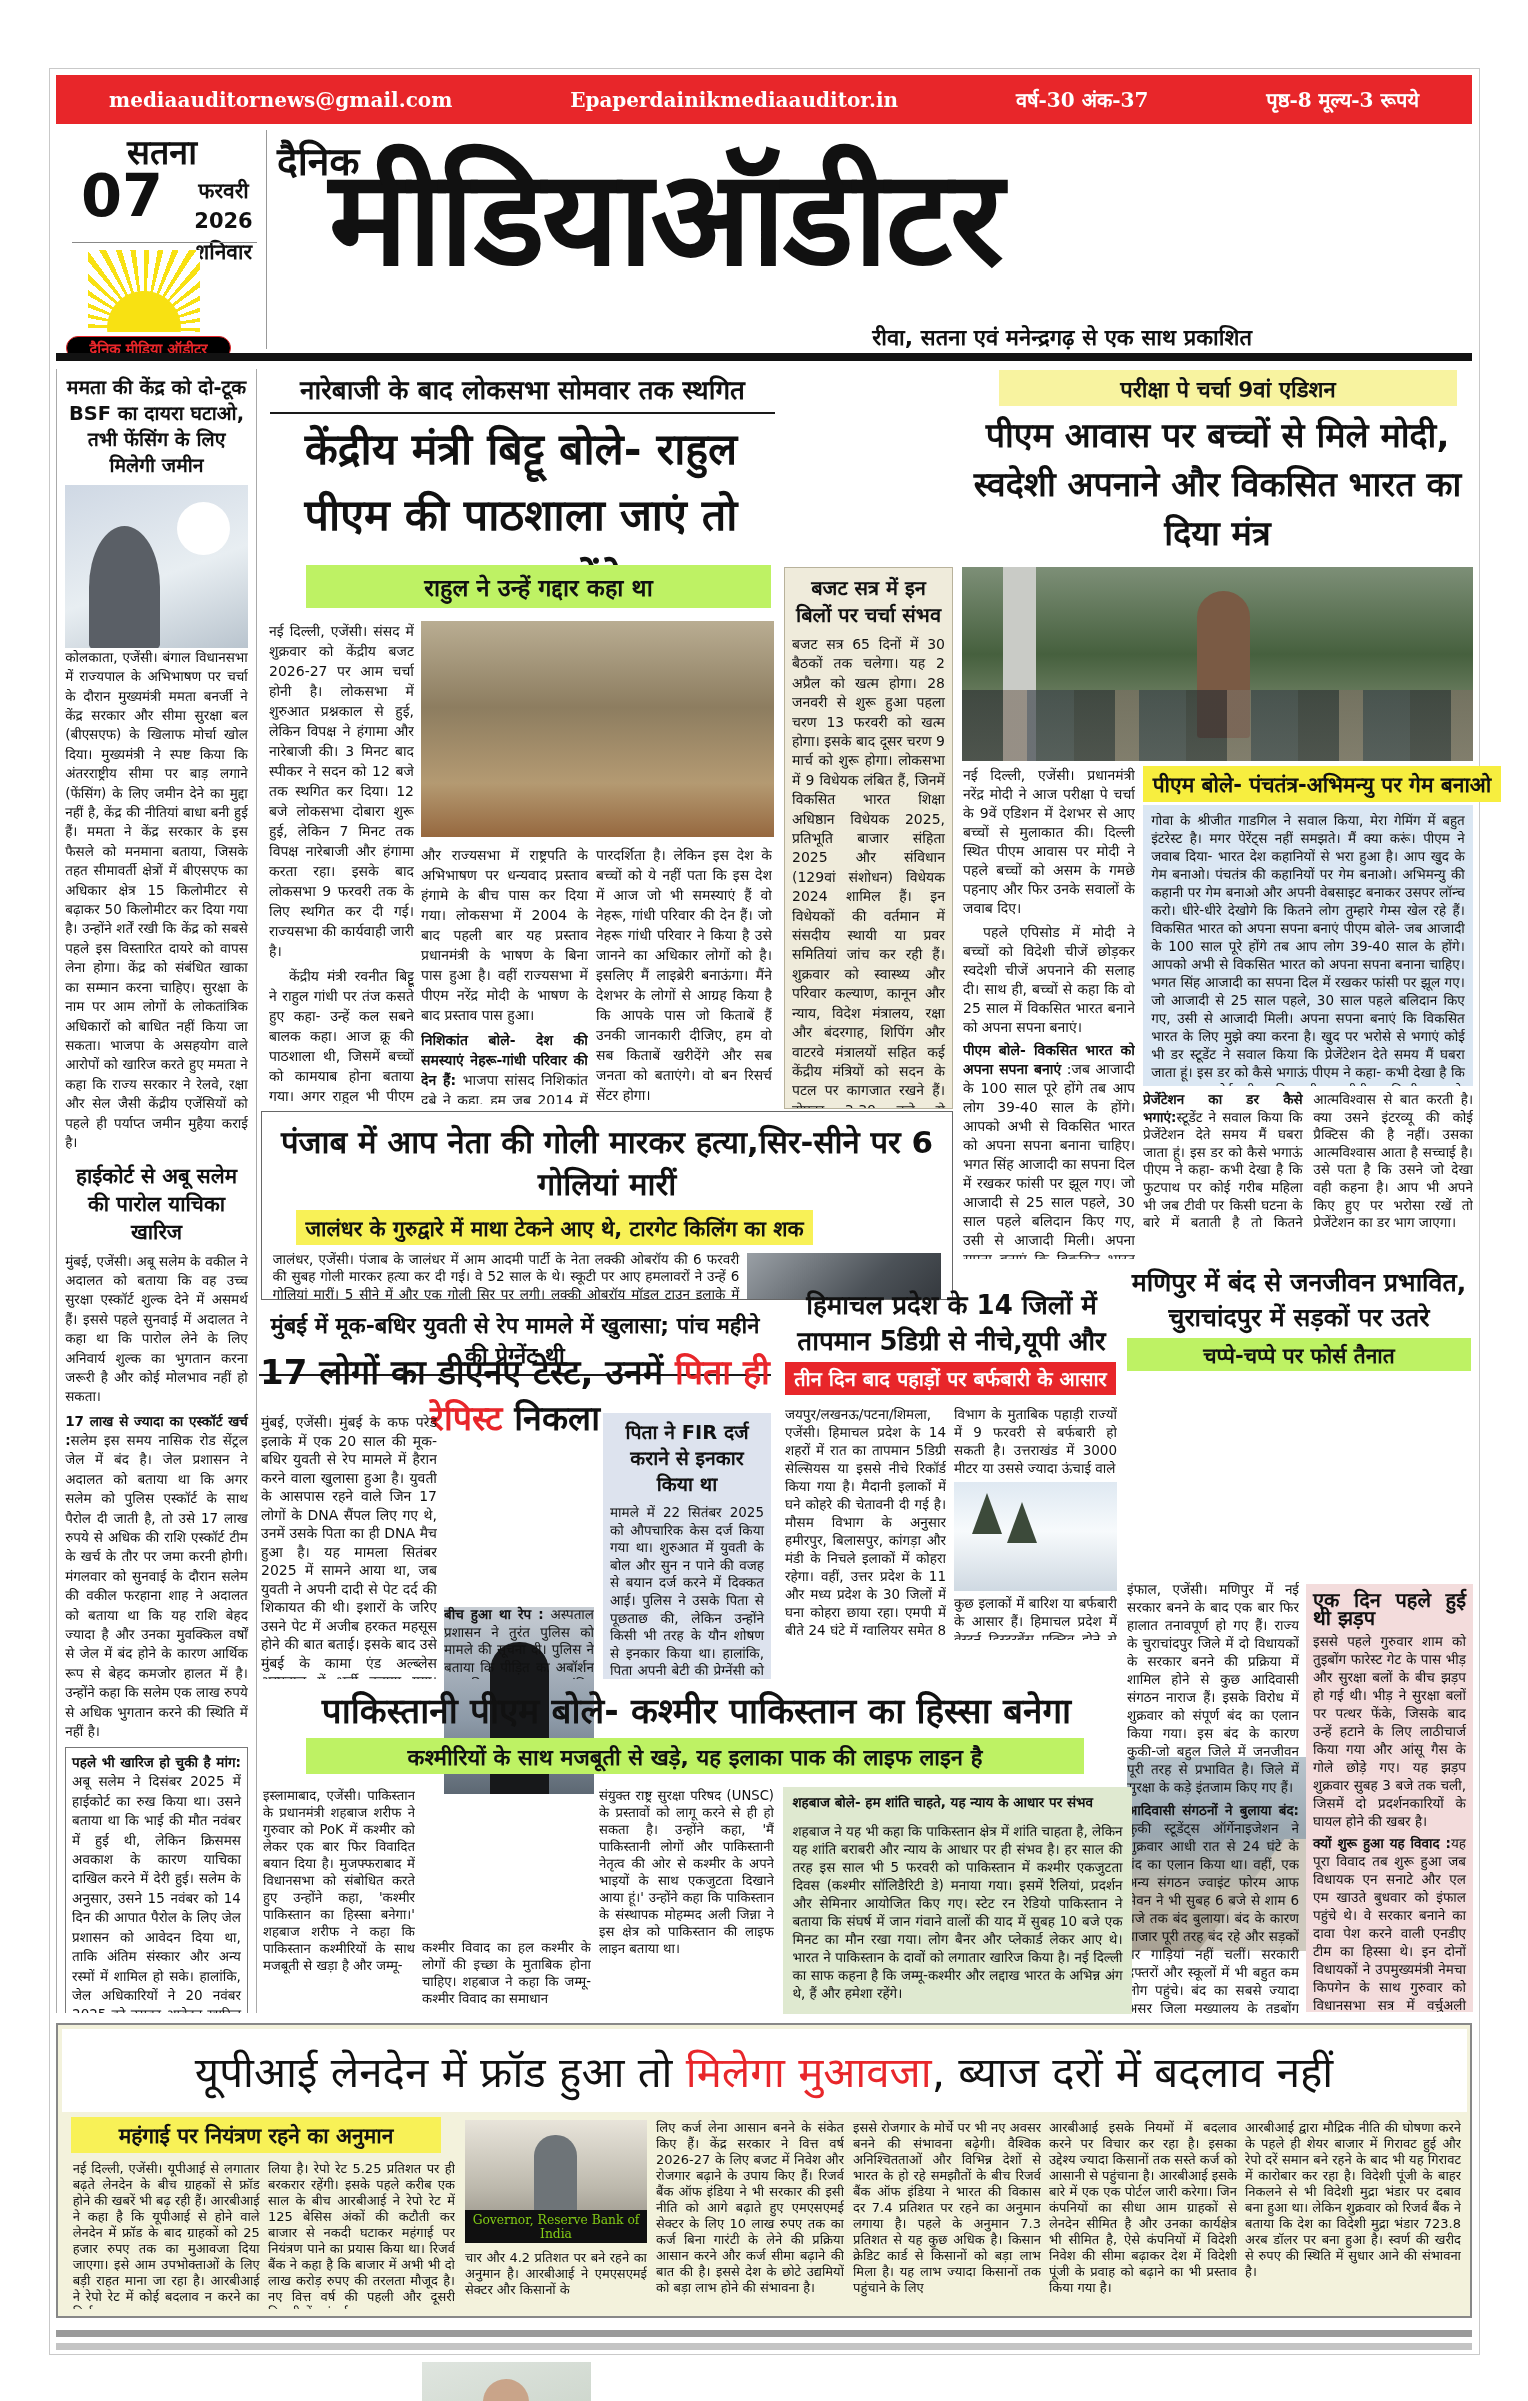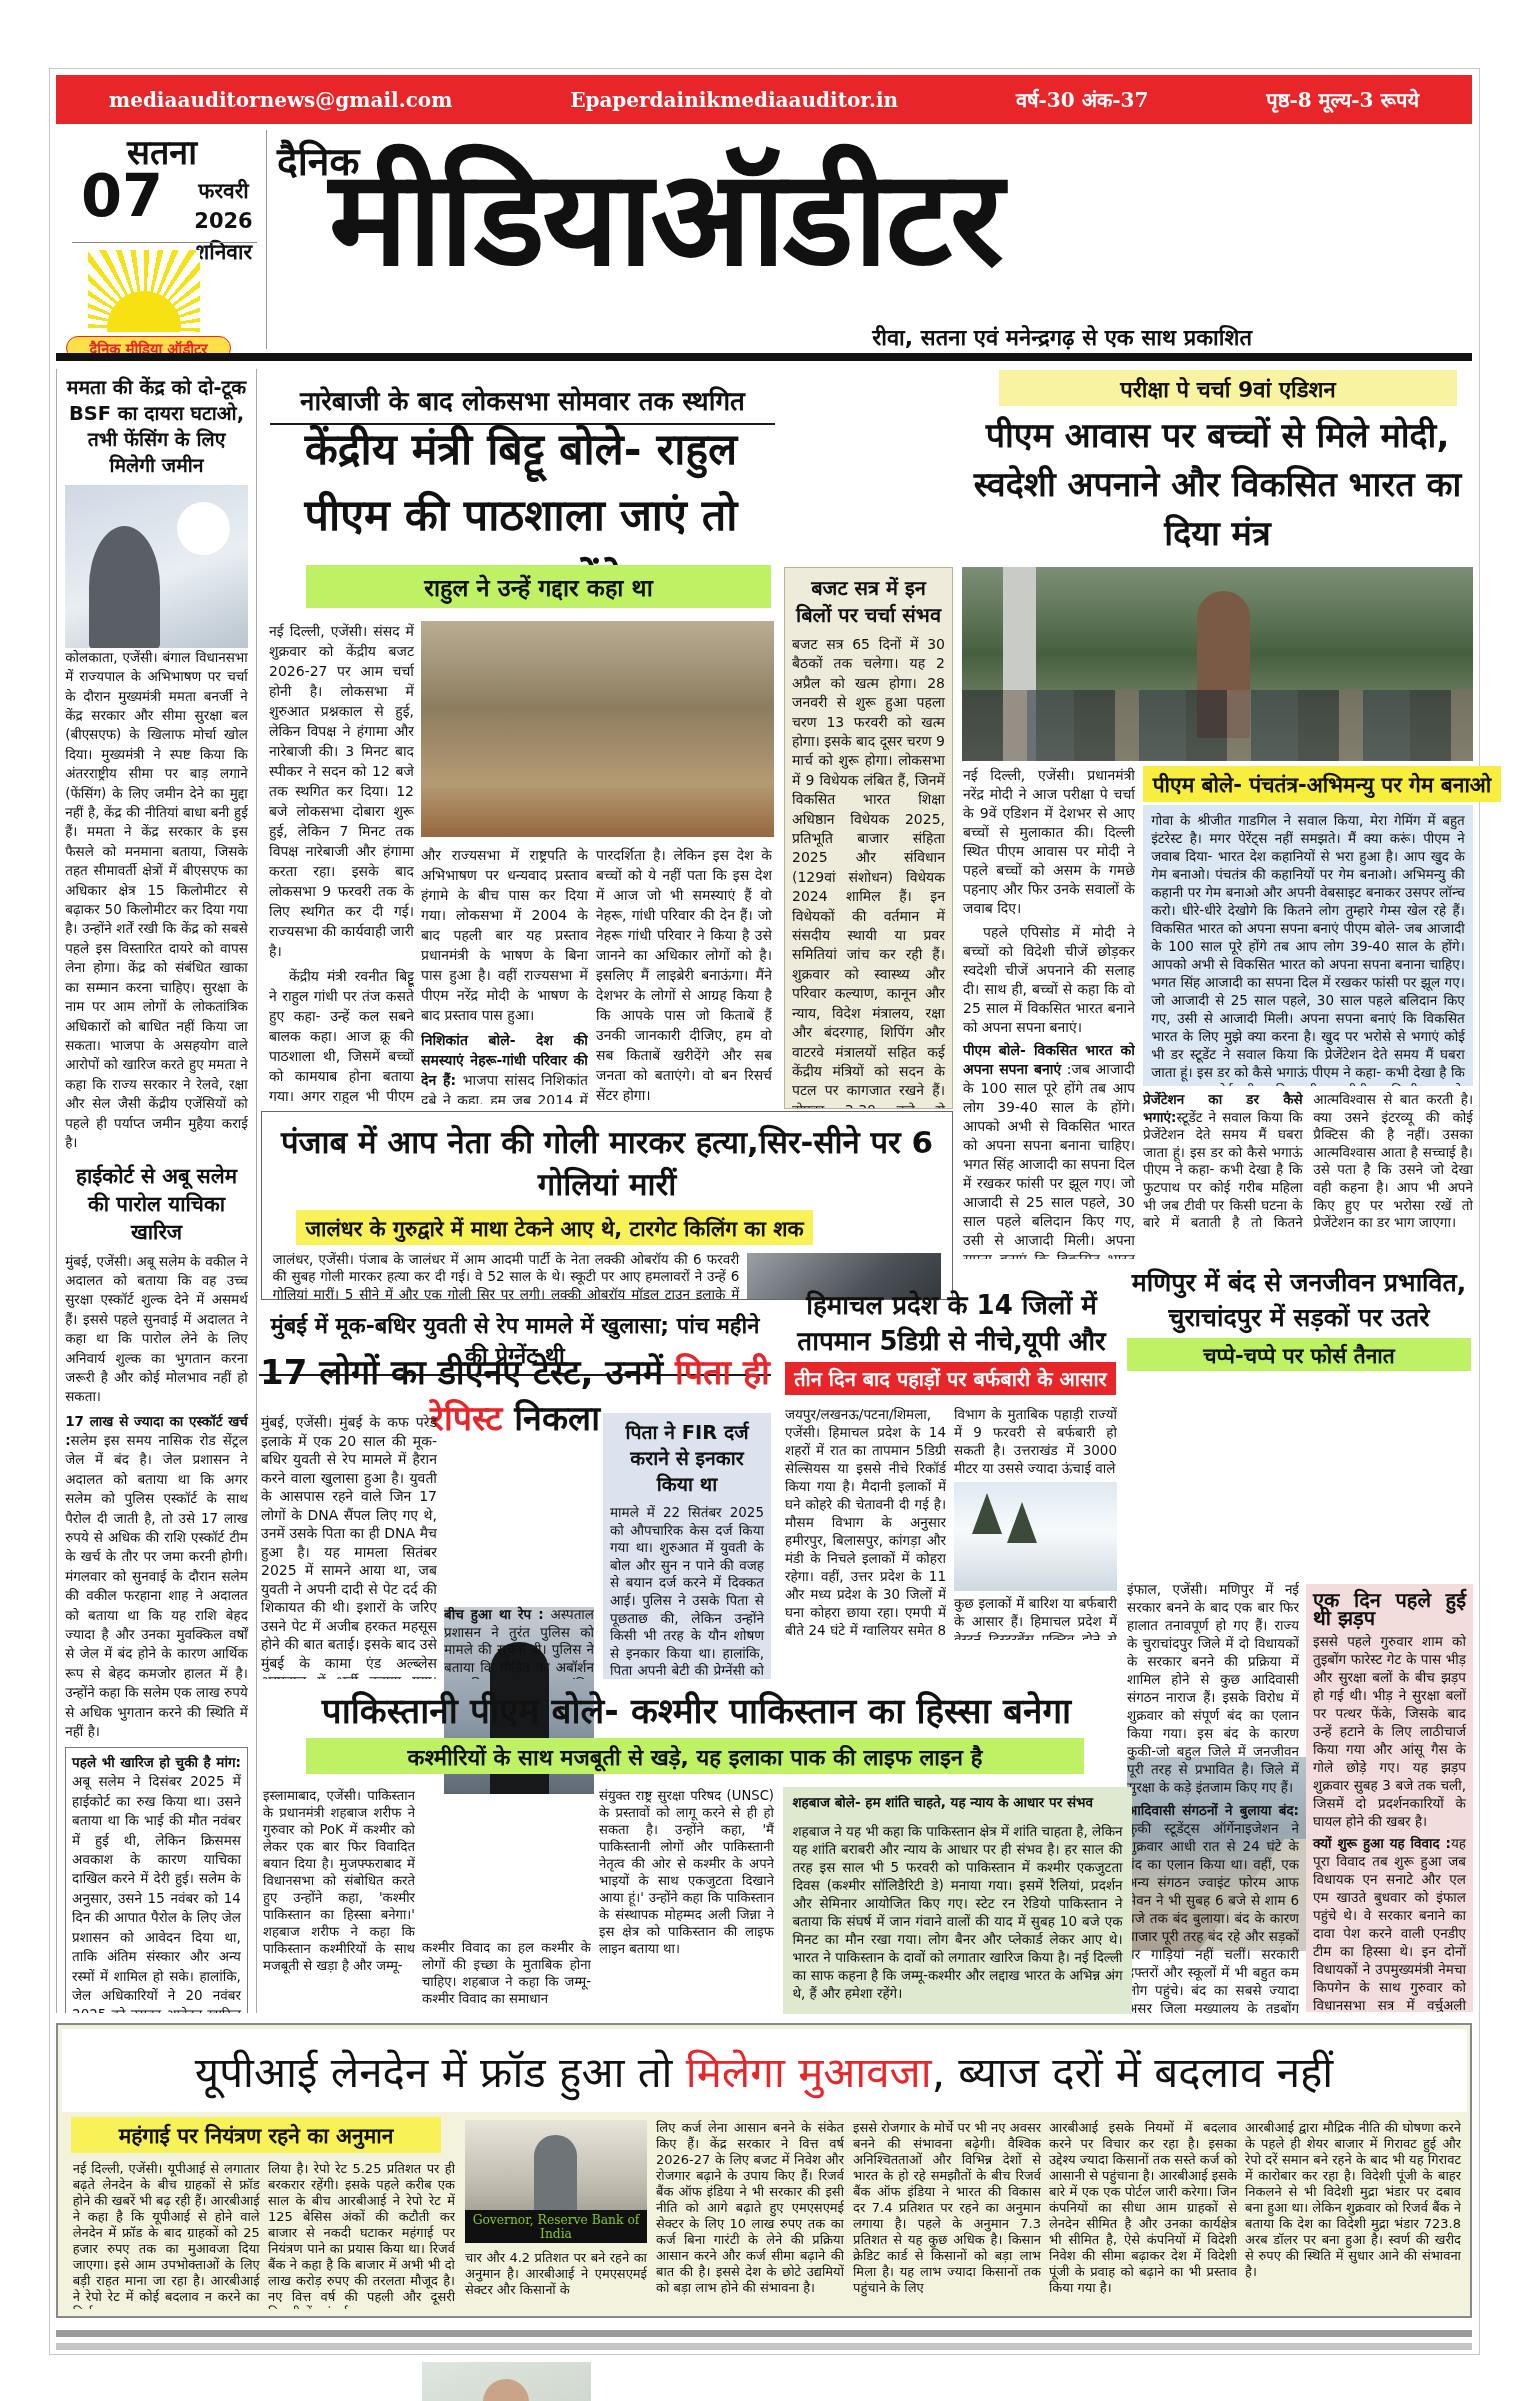--- a/index.html
+++ b/index.html
@@ -14,21 +14,21 @@
   
   .city{left:56px;top:128px;width:212px;text-align:center;font-size:34px;font-weight:800;}
   .day{left:81px;top:166px;font-size:59px;font-weight:800;line-height:1;}
   .datestack{left:172px;top:176px;width:103px;text-align:center;font-size:21px;font-weight:700;line-height:1.45;}
   .mast-hline{left:72px;top:242px;width:185px;border-top:1.2px solid #888;}
   .sun{left:88px;top:250px;width:112px;height:82px;
        background:radial-gradient(circle at 50% 95%, #f8e112 0 38%, transparent 39%),
                   repeating-conic-gradient(from -90deg at 50% 95%, #f8e112 0deg 4deg, #ffffff 4deg 10deg);
        }
   .logolabel{left:66px;top:336px;width:165px;box-sizing:border-box;border:1.8px solid #e8262a;border-radius:15.3px;
-             color:#e8262a;font-weight:700;font-size:14.7px;text-align:center;padding:1.2px 3.5px;background:#fde047;}
+             color:#e8262a;font-weight:700;font-size:14.7px;text-align:center;padding:1.2px 3.5px;background:#000000;}
   .vdiv{left:266px;top:130px;height:219px;border-left:1.2px solid #999;}
   .dainik{left:277px;top:133px;font-size:39px;font-weight:800;}
   .title{left:329px;top:123px;width:923px;font-size:132px;font-weight:900;letter-spacing:-2.4px;line-height:1.45;white-space:nowrap;}
   .subtitle{left:717px;top:321px;width:535px;text-align:right;font-size:22px;font-weight:700;}
   .blackrule{left:56px;top:353px;width:1416px;height:8.2px;background:#121212;}
   
   .hc{text-align:center;}
   .b{font-weight:700;}
   .just{text-align:justify;}
   .clip{overflow:hidden;}
@@ -40,21 +40,21 @@
   .red{color:#e8262a;}
   
   .leftcol{left:56px;top:369px;width:201px;height:1644px;border-left:1.8px solid #aaa;border-right:1.8px solid #aaa;
            box-sizing:border-box;padding:3.5px 8.2px;font-size:13.5px;line-height:19.4px;}
   .leftcol h3{font-size:19.4px;line-height:26px;margin:2.4px 0 5.9px 0;text-align:center;}
   .leftcol .sub{font-size:20.6px;line-height:28px;margin:9.4px 0 5.9px 0;text-align:center;font-weight:700;}
   .ph{background:linear-gradient(160deg,#cfd8e4 0%,#e8eef2 55%,#b9c4ce 100%);position:relative;overflow:hidden;}
   .ph .fig{position:absolute;background:#5a5f66;border-radius:50% 50% 4.7px 4.7px;}
   .lastbox{border:1.8px solid #777;padding:4.7px 5.9px;margin-top:5.9px;}
   
-  .bkick{left:270px;top:382px;width:505px;font-size:26px;}
+  .bkick{left:270px;top:371px;width:505px;font-size:26px;}
   .bhead{left:266px;top:416px;width:510px;font-size:43px;line-height:66px;font-weight:800;text-align:center;}
   .bstrip{left:306px;top:565px;width:465px;height:43px;font-size:23.5px;}
   .bcol1{left:269px;top:621px;width:145px;height:483px;font-size:14px;line-height:20px;}
   .photo-parl{left:421px;top:621px;width:353px;height:216px;background:linear-gradient(180deg,#b4a98e 0%,#8a7a5d 35%,#a5906c 60%,#c8b astuff 100%);}
   .photo-parl{background:linear-gradient(180deg,#b9ad92 0%,#8d7d60 40%,#b49a72 75%,#96683f 100%);}
   .bcol2{left:421px;top:845px;width:167px;height:259px;font-size:14px;line-height:20px;}
   .bcol3{left:596px;top:845px;width:176px;height:259px;font-size:14px;line-height:20px;}
   
   .budget{left:784px;top:567px;width:169px;height:542px;background:#efebdb;border:1.2px solid #b8b29b;
           box-sizing:border-box;padding:5.9px 7px;font-size:14px;line-height:19.4px;}

